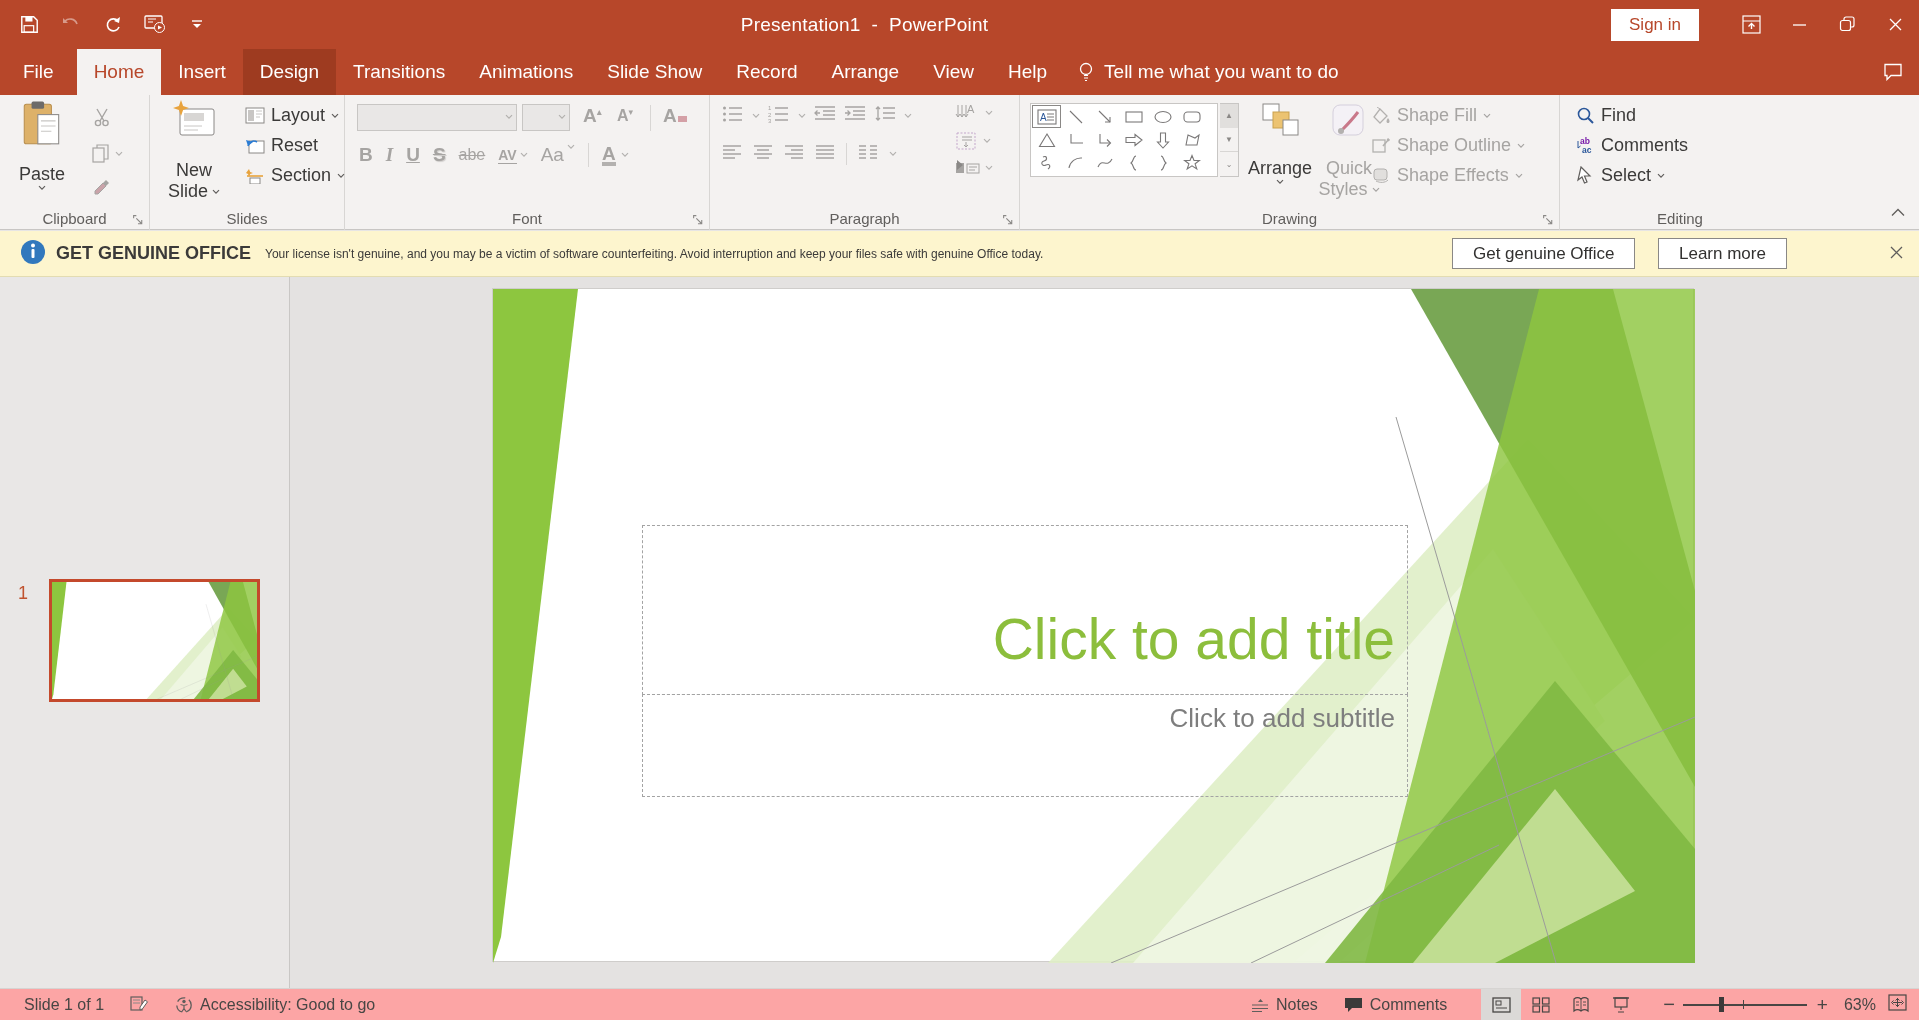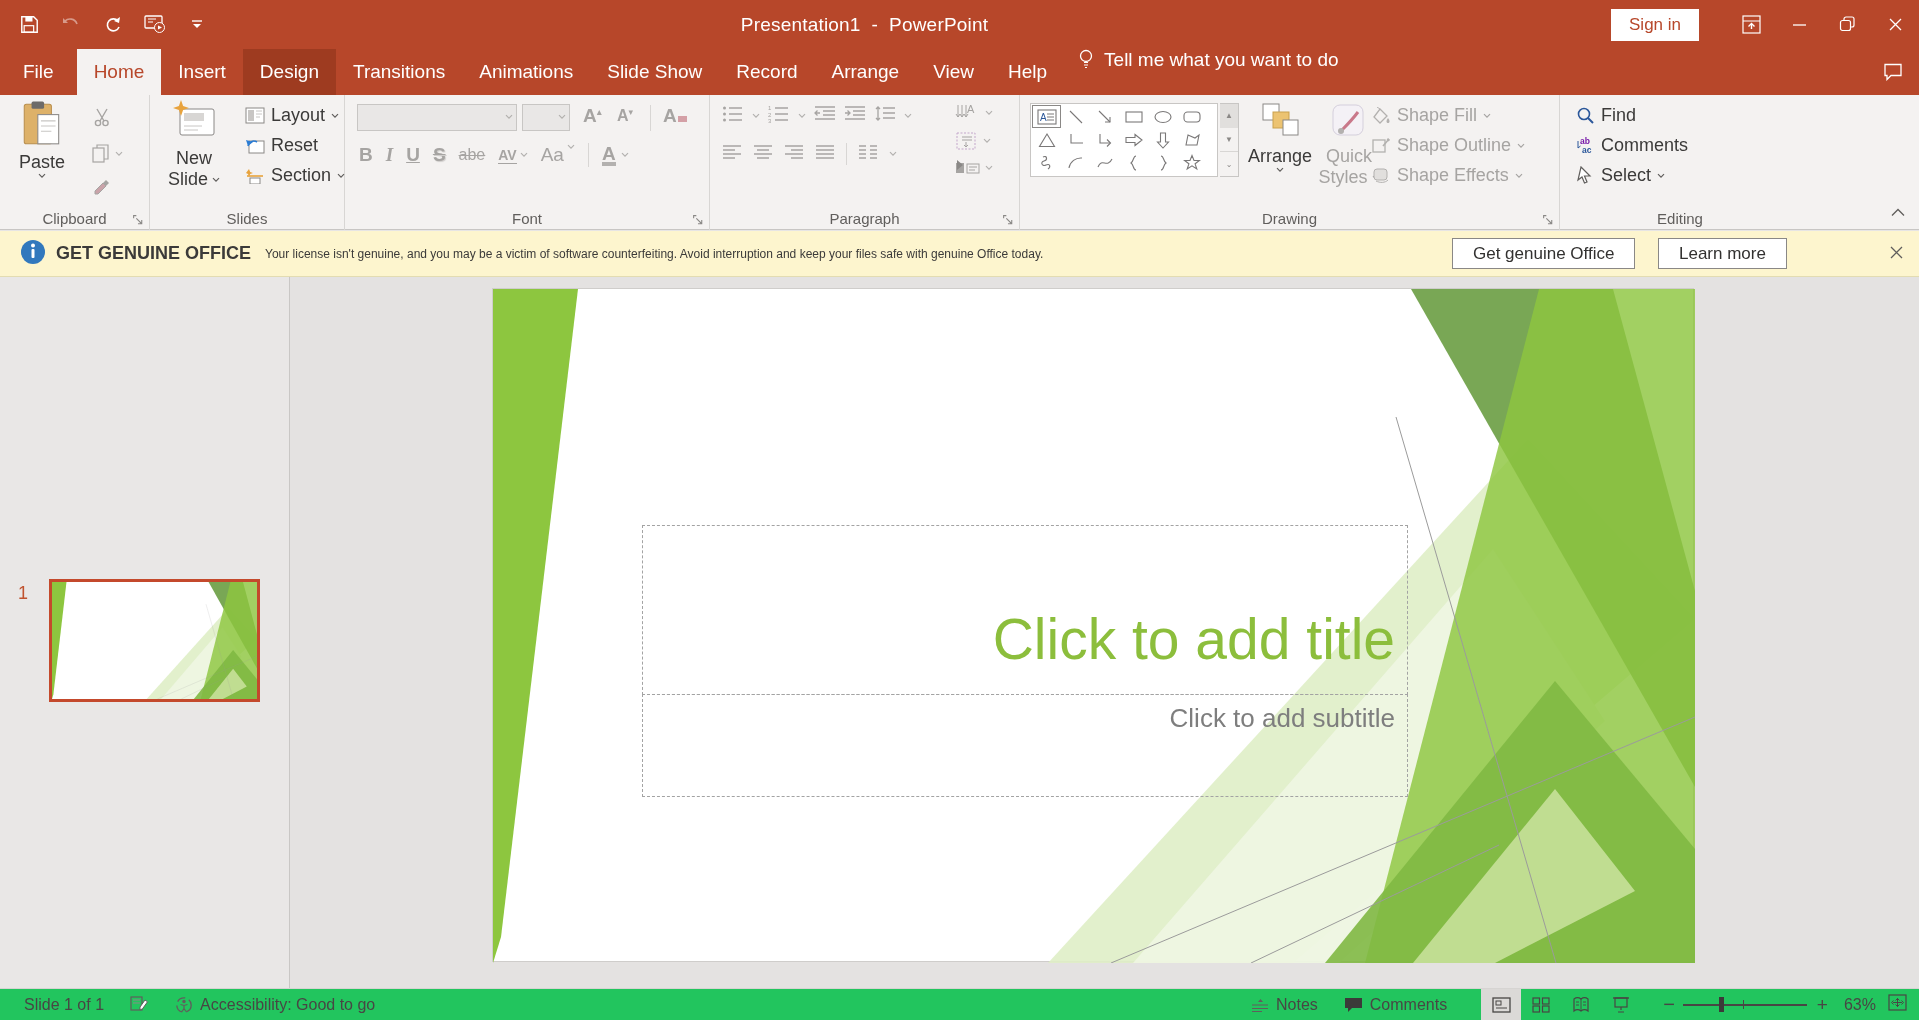--- a/index.html
+++ b/index.html
@@ -15,30 +15,30 @@
   .tb-right{position:absolute;right:0;top:0;height:49px;display:flex;align-items:center;}
   #signin{background:#fff;color:#b7472a;font-size:17px;padding:6px 18px;margin-right:28px;border:none;cursor:pointer;}
   .winbtn{width:48px;height:49px;display:flex;align-items:center;justify-content:center;color:#fff;}
 
   
   #tabrow{position:absolute;left:0;top:49px;width:100%;height:46px;background:#b7472a;display:flex;align-items:stretch;}
   .tab{color:#fff;font-size:19px;display:flex;align-items:center;padding:0 17px;cursor:pointer;}
   .tab.file{padding:0 23px;}
   .tab.selected{background:#f4f2f1;color:#b7472a;}
   .tab.hover{background:#9e3b20;}
-  #tellme{display:flex;align-items:flex-start;color:#fff;font-size:19px;gap:10px;padding-left:14px;}
+  #tellme{display:flex;align-items:center;color:#fff;font-size:19px;gap:10px;padding-left:14px;}
   #tabrow-comment{position:absolute;right:16px;top:0;height:46px;display:flex;align-items:center;color:#fff;}
 
   
   #ribbon{position:absolute;left:0;top:95px;width:100%;height:135px;background:#f4f2f1;border-bottom:1px solid #c8c6c4;}
   .rgroup{position:absolute;top:0;height:135px;border-right:1px solid #d8d6d4;}
   .rlabel{position:absolute;bottom:3px;left:0;right:0;text-align:center;font-size:15px;color:#605e5c;}
   .lnch{position:absolute;bottom:4px;right:4px;width:13px;height:13px;color:#8a8886;}
   .bigbtn{position:absolute;top:5px;width:72px;height:108px;display:flex;flex-direction:column;align-items:center;cursor:pointer;}
-  .bigbtn .blab{font-size:18px;color:#3b3a39;line-height:21px;text-align:center;margin-top:4px;display:flex;flex-direction:column;align-items:center;}
+  .bigbtn .blab{font-size:18px;color:#3b3a39;line-height:21px;text-align:center;margin-top:16px;display:flex;flex-direction:column;align-items:center;}
   .blab .row{display:flex;align-items:center;gap:4px;}
   .sbtn{display:flex;align-items:center;gap:6px;font-size:18px;color:#3b3a39;cursor:pointer;white-space:nowrap;}
   .dim, .dim *{color:#a6a4a2 !important;}
   .cv{display:inline-flex;color:#605e5c;}
   .combo{height:27px;background:#e9e7e6;border:1px solid #c8c6c4;position:relative;}
   .combo .cv{position:absolute;right:3px;top:9px;color:#b3b1af;}
   .glyph{font-size:19px;color:#a6a4a2;font-weight:bold;}
   .shapecell{width:29px;height:23px;display:flex;align-items:center;justify-content:center;cursor:pointer;}
   .shapecell svg{stroke:#7a7878;fill:none;stroke-width:1.1px;}
   .shapecell:first-child{border:1px solid #8a8886;}
@@ -57,21 +57,21 @@
   #thumb svg{display:block;}
   #slide{position:absolute;left:492px;top:11px;width:1202px;height:674px;background:#fff;border:1px solid #cfcdcb;}
   #slide svg.art{position:absolute;left:0;top:0;}
   .ph{position:absolute;border:1px dashed #a3a3a3;display:flex;}
   #ph-title{left:149px;top:236px;width:766px;height:170px;align-items:flex-end;justify-content:flex-end;padding:0 12px 22px 0;}
   #ph-title .txt{font-size:57px;color:#8cbe3c;}
   #ph-sub{left:149px;top:405px;width:766px;height:103px;align-items:flex-start;justify-content:flex-end;padding:8px 12px 0 0;}
   #ph-sub .txt{font-size:26px;color:#7e7e7e;}
 
   
-  #statusbar{position:absolute;left:0;bottom:0;width:100%;height:32px;background:#22c55e;border-top:1px solid #d6d4d2;font-size:16px;color:#484644;}
+  #statusbar{position:absolute;left:0;bottom:0;width:100%;height:32px;background:#fca5a5;border-top:1px solid #d6d4d2;font-size:16px;color:#484644;}
   #status-left{position:absolute;left:24px;top:0;height:32px;display:flex;align-items:center;gap:26px;}
   #status-right{position:absolute;right:10px;top:0;height:31px;display:flex;align-items:center;}
   .sview{width:40px;height:31px;display:flex;align-items:center;justify-content:center;color:#484644;cursor:pointer;}
   .sview.active{background:#dbd9d7;}
   .sb-item{display:flex;align-items:center;gap:7px;cursor:pointer;}
 </style>
 </head>
 <body>
 
 <div id="app">

